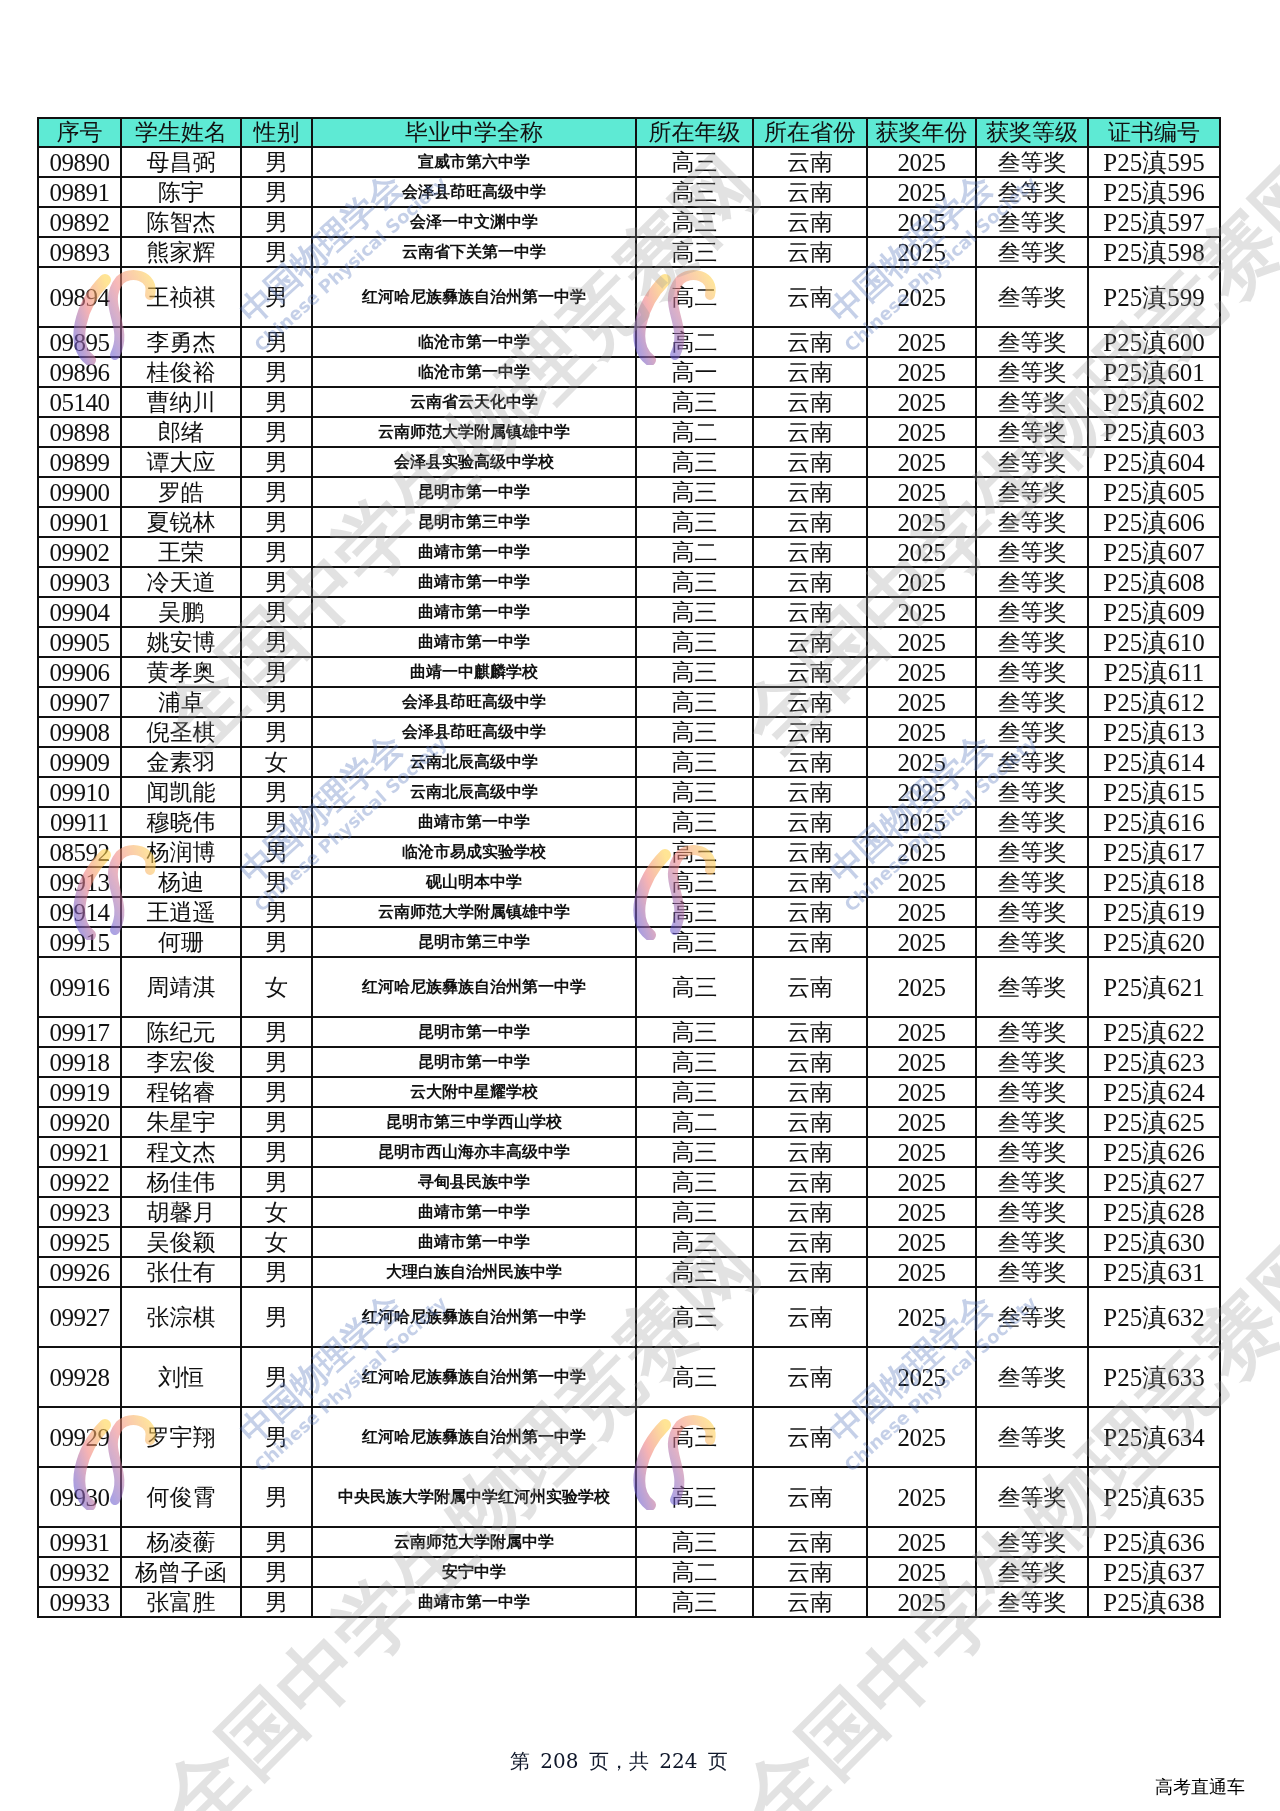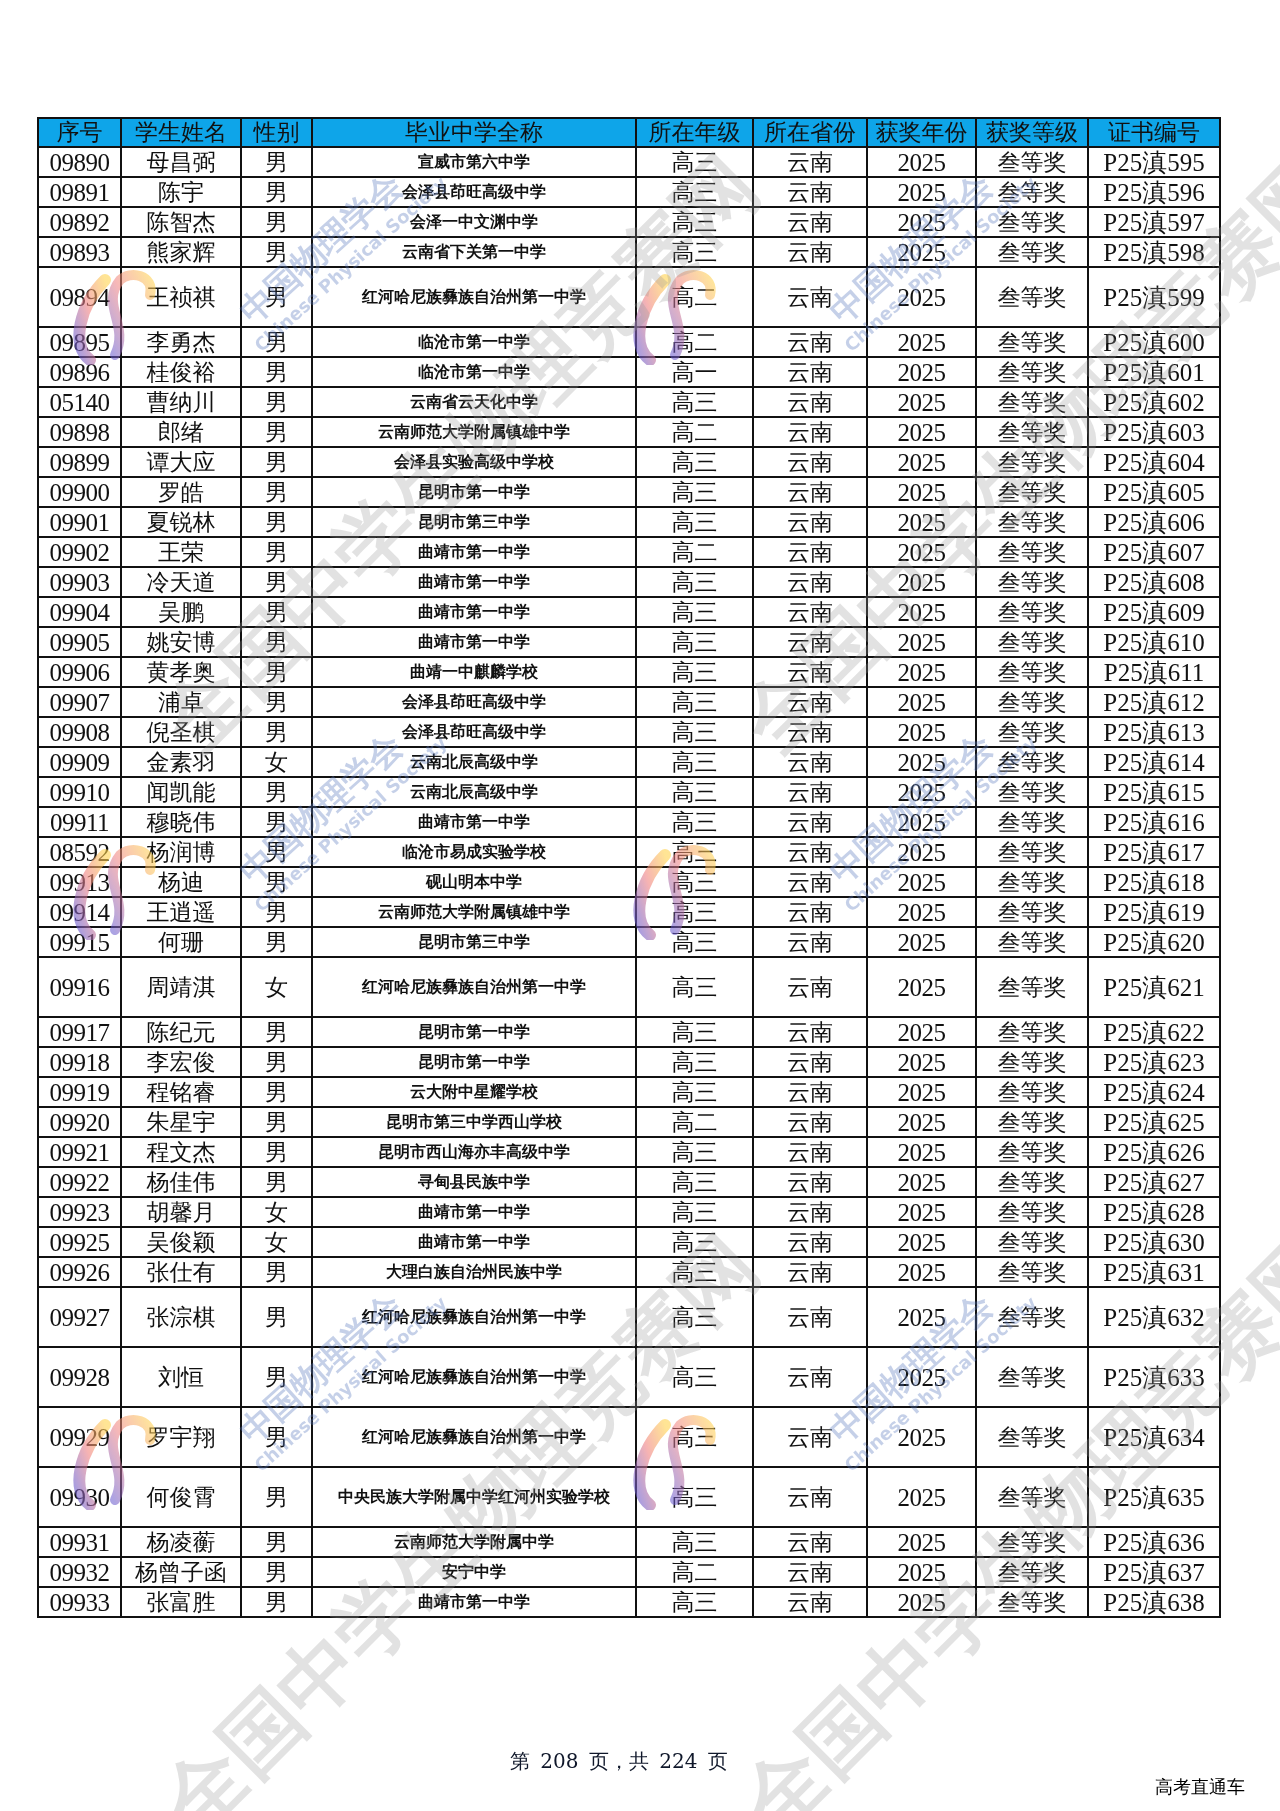--- a/index.html
+++ b/index.html
@@ -12,21 +12,21 @@
   .wm-text { color: rgba(150,150,150,0.28); font-family: "DejaVu Sans", sans-serif;
              font-weight: bold; white-space: nowrap; transform-origin: left top; }
   .wm-blue { color: rgba(90,120,190,0.35); }
   .wm-logo { width: 110px; height: 100px; opacity: 0.8; }
 
   table.roster { position: absolute; left: 37px; top: 117px; border-collapse: collapse;
                  z-index: 1; table-layout: fixed; }
   table.roster th, table.roster td { border: 2px solid #111; text-align: center;
                  vertical-align: middle; padding: 0; font-size: 24px; line-height: 27px;
                  font-family: "DejaVu Serif", "Liberation Serif", serif; font-weight: normal; }
-  table.roster th { background: #0ea5e9; height: 27px; font-family: "DejaVu Sans", sans-serif; font-size: 23px; }
+  table.roster th { background: #5eead4; height: 27px; font-family: "DejaVu Sans", sans-serif; font-size: 23px; }
   table.roster td { height: 28px; }
   table.roster tr.tall td { height: 58px; }
   table.roster td.school { font-family: "DejaVu Sans", sans-serif; font-size: 16px; line-height: 28px; letter-spacing: 0; font-weight: bold; }
   table.roster td.name, table.roster td.grade, table.roster td.prov,
   table.roster td.level, table.roster td.gender { font-family: "DejaVu Sans", sans-serif; font-size: 23px; }
   table.roster td.num, table.roster td.year { font-family: "Liberation Serif", serif; font-size: 25px; letter-spacing: -0.5px; }
   table.roster td.cert { font-family: "Liberation Serif", serif; font-size: 25px; }
 
   .footer-page { position: absolute; left: 510px; top: 1748px; font-size: 20px;
                  font-family: "DejaVu Serif", "Liberation Serif", serif; color: #0f172a; word-spacing: 4px; }

